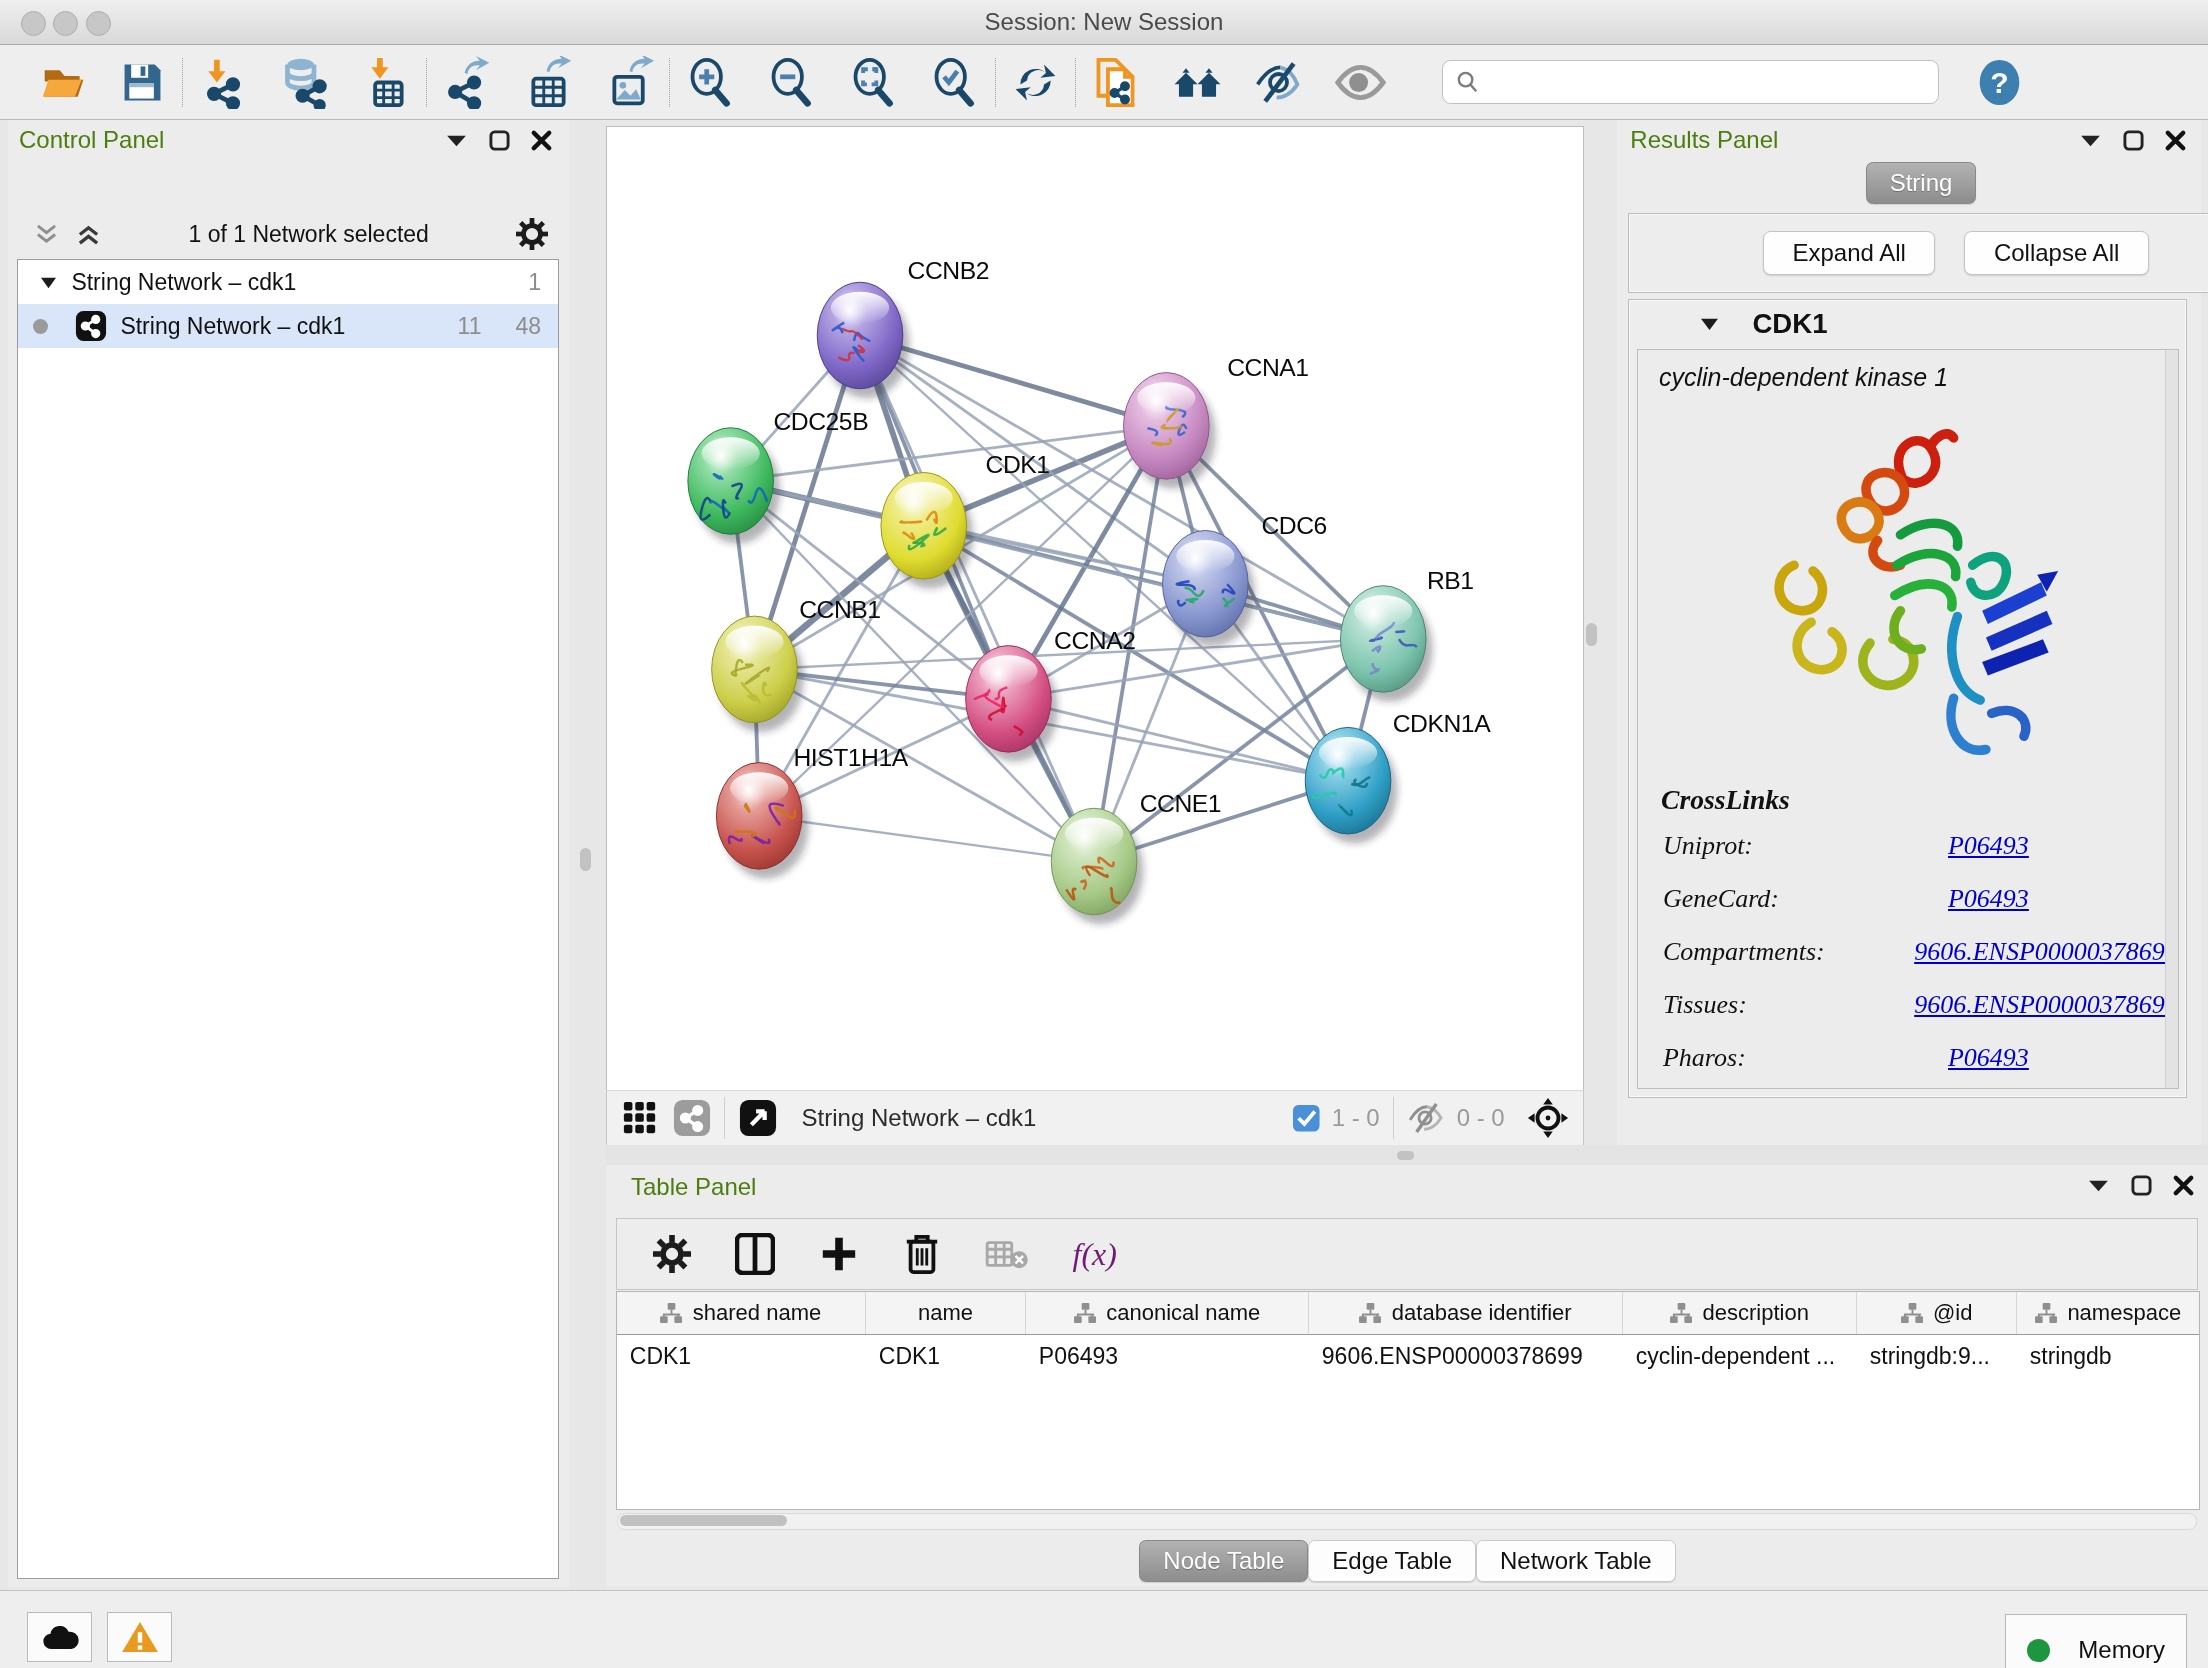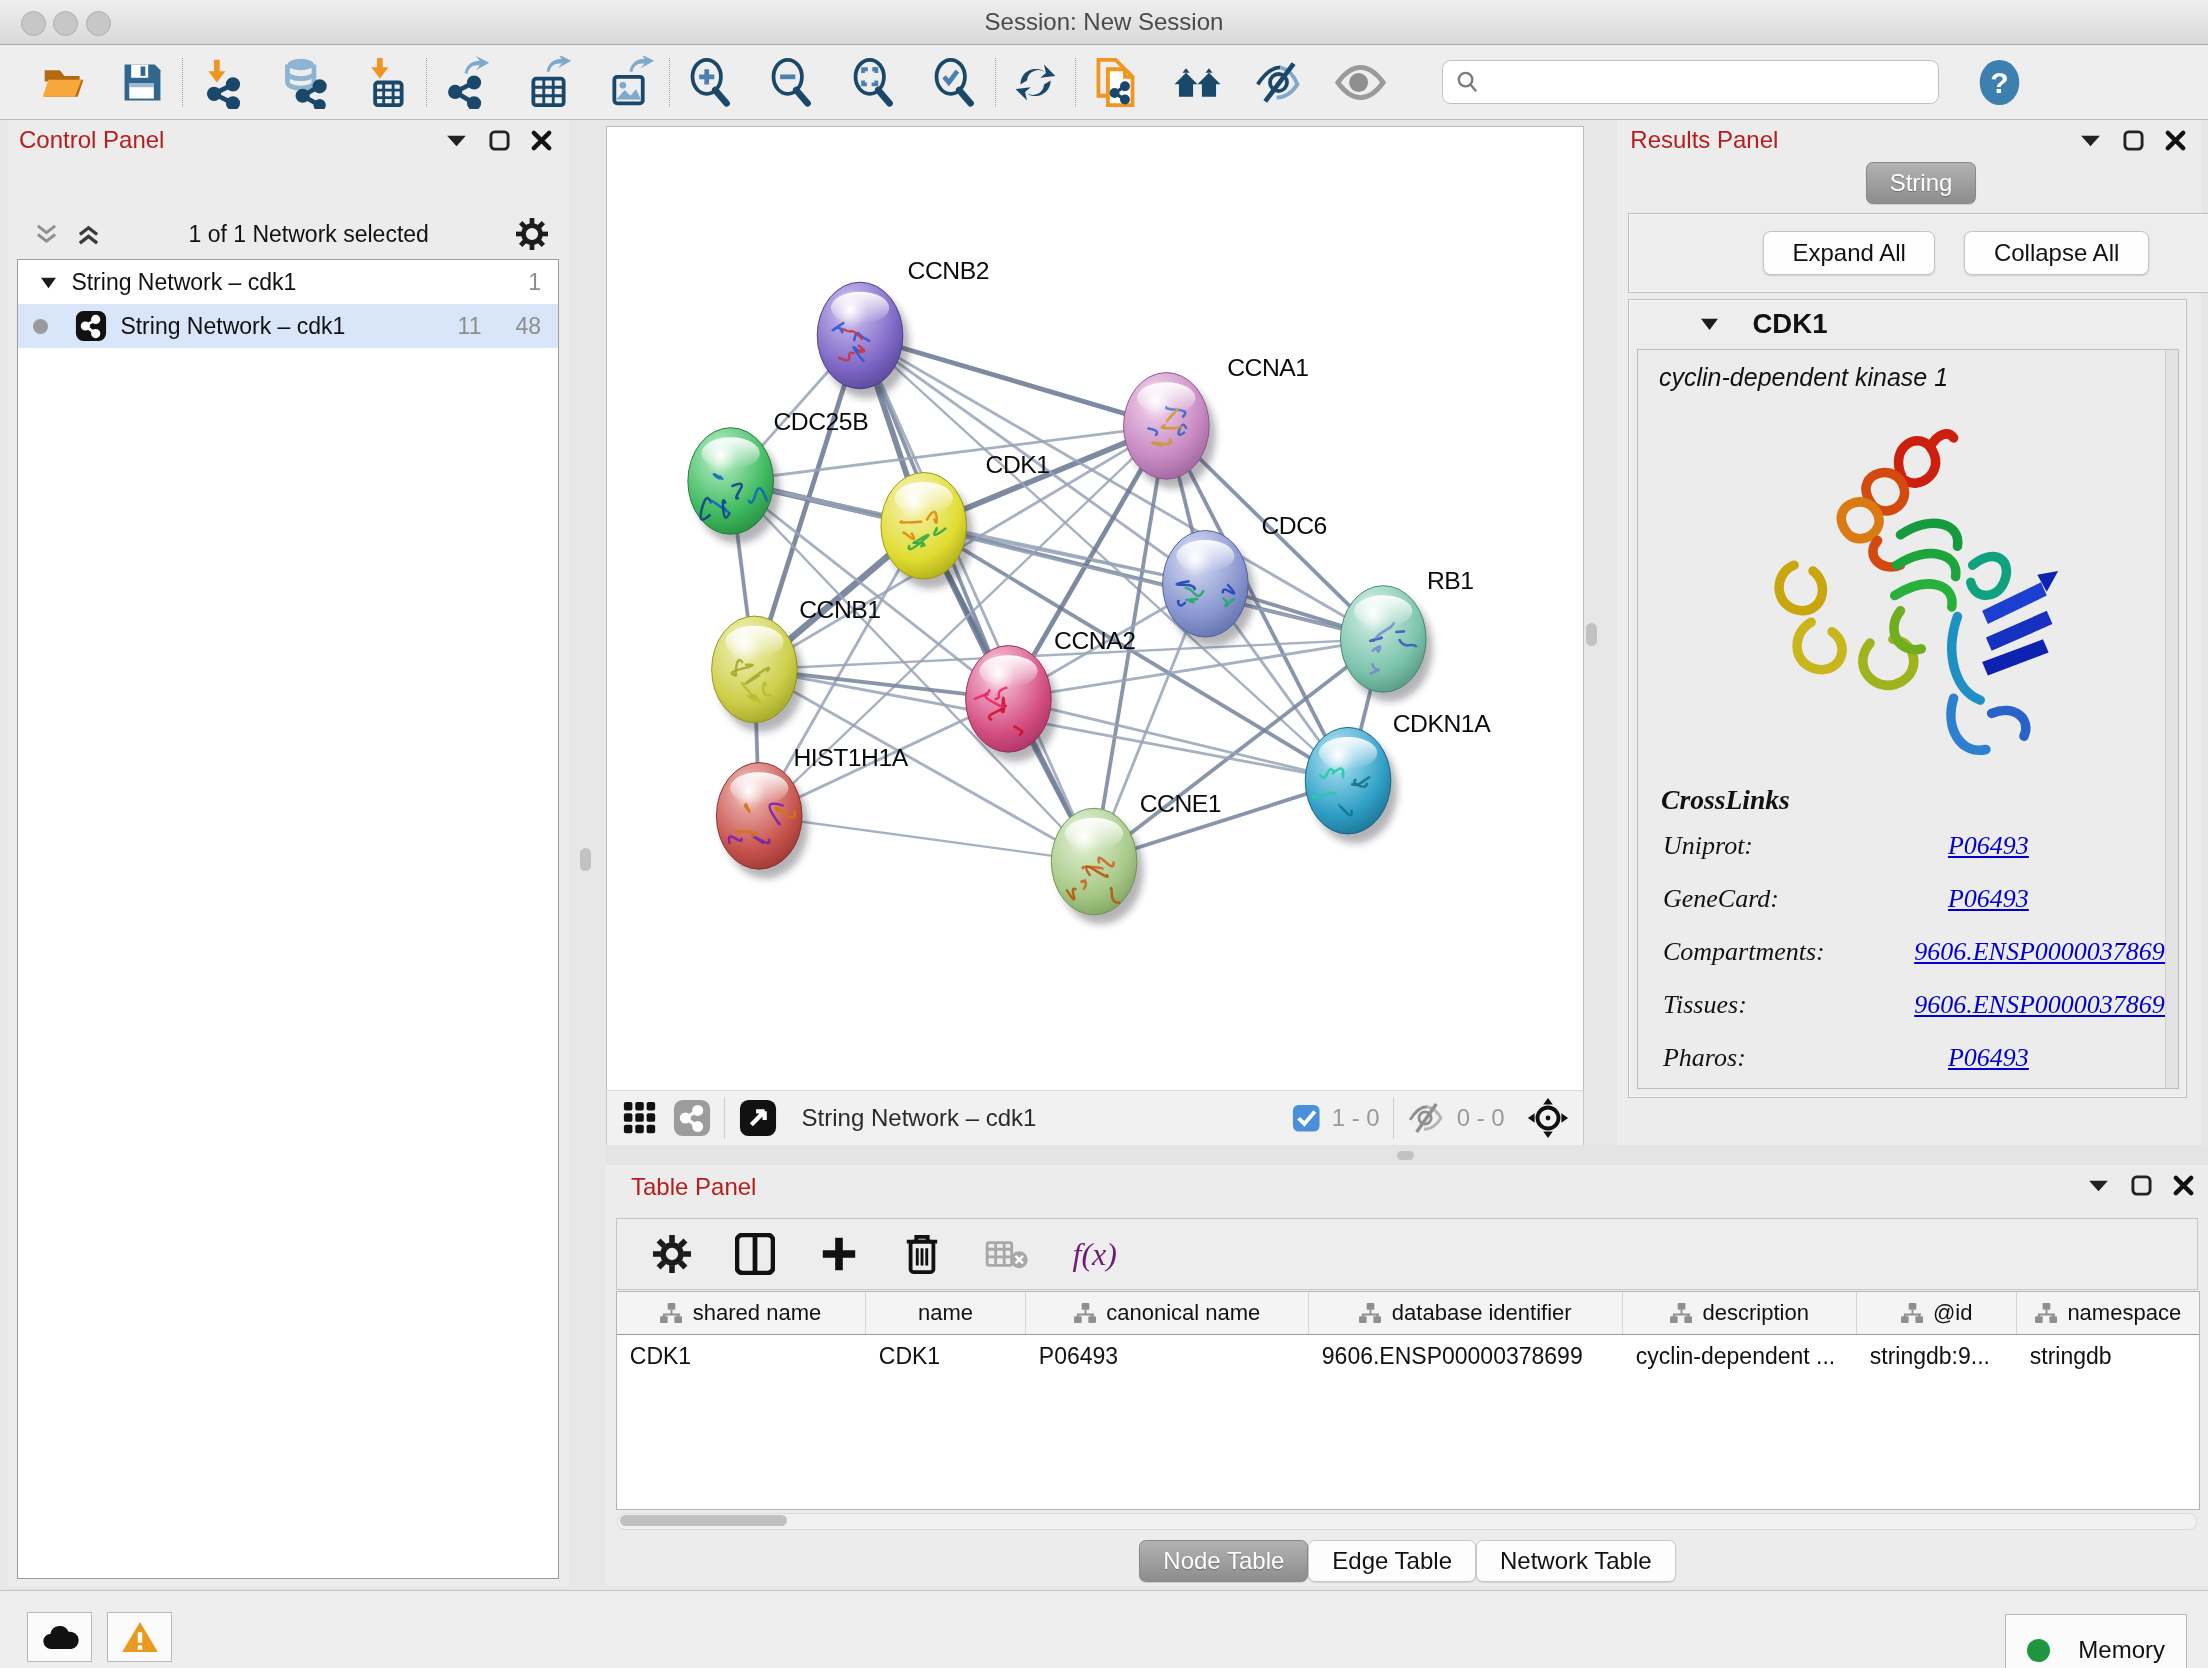--- a/index.html
+++ b/index.html
@@ -9,21 +9,21 @@
   .titlebar{left:0;top:0;width:2208px;height:44px;background:linear-gradient(#efefef,#d9d9d9);border-bottom:1px solid #a8a8a8;}
   .tdot{position:absolute;top:10.5px;width:23px;height:23px;border-radius:50%;background:#c7c7c7;border:1px solid #aeaeae;}
   .wtitle{position:absolute;top:7.6px;left:0;width:100%;text-align:center;font-size:24px;color:#4a4a4a;}
   
   .toolbar{left:0;top:45px;width:2208px;height:74px;background:#eeeeee;border-bottom:1px solid #b9b9b9;display:flex;align-items:center;}
   .tbi{width:53px;height:53px;display:flex;align-items:center;justify-content:center;flex:0 0 auto;}
   .tbsep{width:0;height:49px;border-left:1.9px dotted #a3a3a3;margin:0 13.3px;flex:0 0 auto;}
   .searchbox{display:flex;align-items:center;width:472px;height:42px;background:#fff;border:1px solid #c0c0c0;border-radius:8.6px;margin-left:55px;padding:0 11.4px;}
   .searchbox input{border:none;outline:none;flex:1;font-size:23px;font-family:"Liberation Sans",sans-serif;background:transparent;}
   
-  .panel-title{font-size:24px;color:#b91c1c;}
+  .panel-title{font-size:24px;color:#4d7c0f;}
   .ph-icons{display:flex;align-items:center;gap:21px;}
   .tab{display:inline-flex;align-items:center;justify-content:center;height:40px;padding:0 23px;background:#fdfdfd;color:#111;border:1px solid #c9c9c9;font-size:24px;border-radius:6.7px;box-shadow:0 1px 1px rgba(0,0,0,.12);}
   .tab.active{background:linear-gradient(#b2b2b2,#8d8d8d);color:#fff;border-color:#888;text-shadow:0 1px 1px rgba(0,0,0,.3);}
   
   .cpanel{left:7.6px;top:120px;width:561px;height:1467px;background:#ececec;}
   .tree{left:9.5px;top:139px;width:540px;height:1318px;background:#fff;border:1px solid #9d9d9d;position:absolute;}
   .trow{display:flex;align-items:center;height:44px;font-size:23px;}
   .trow .cnt{color:#8d8d8d;}
   .trow.sel{background:#d9e6f9;}
   .graydot{width:15px;height:15px;border-radius:50%;background:#9a9a9a;}

